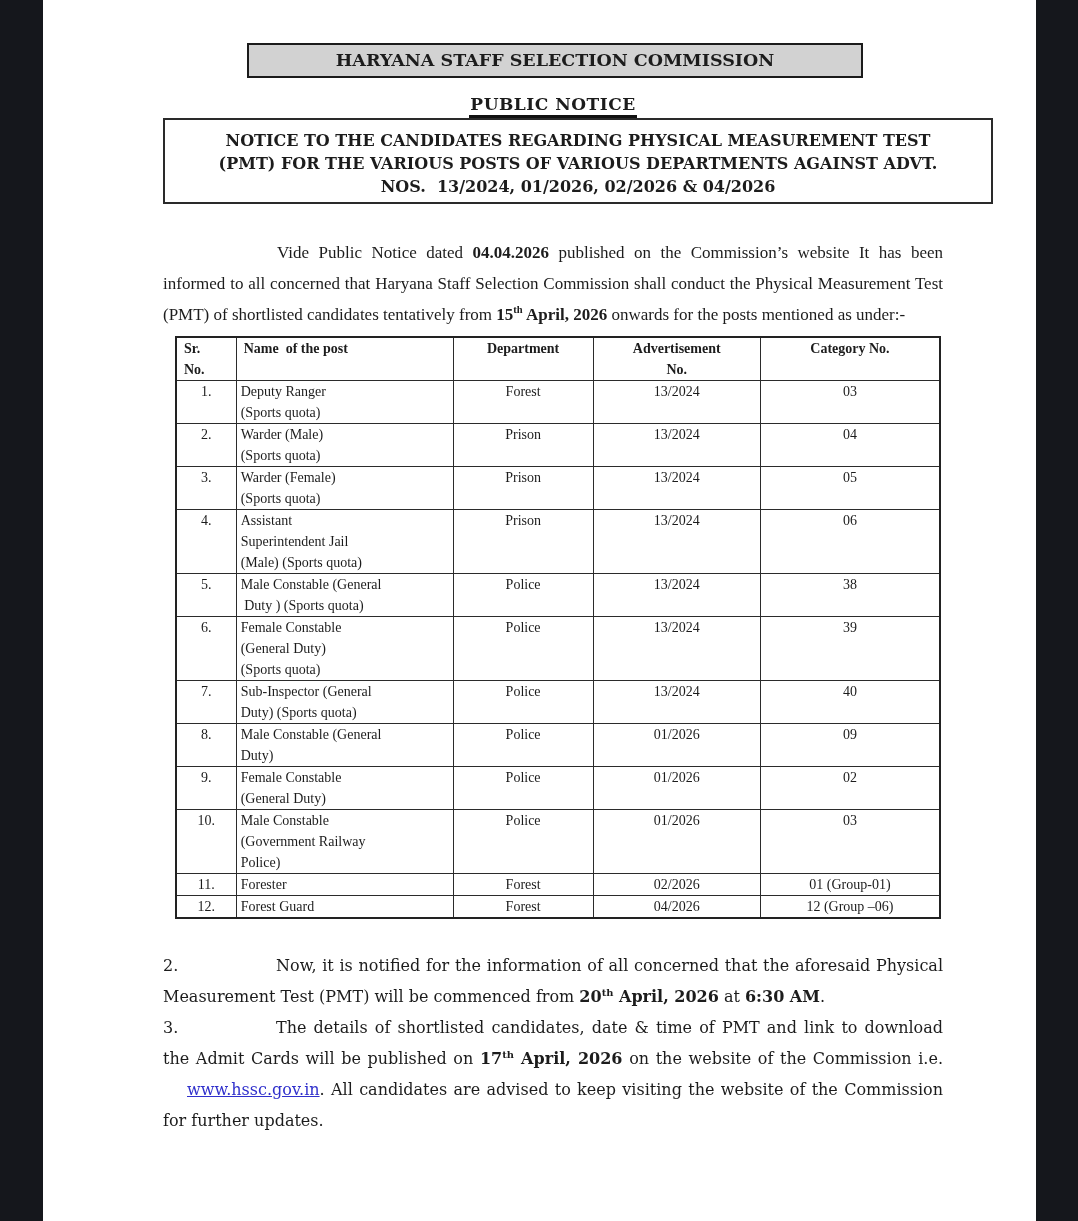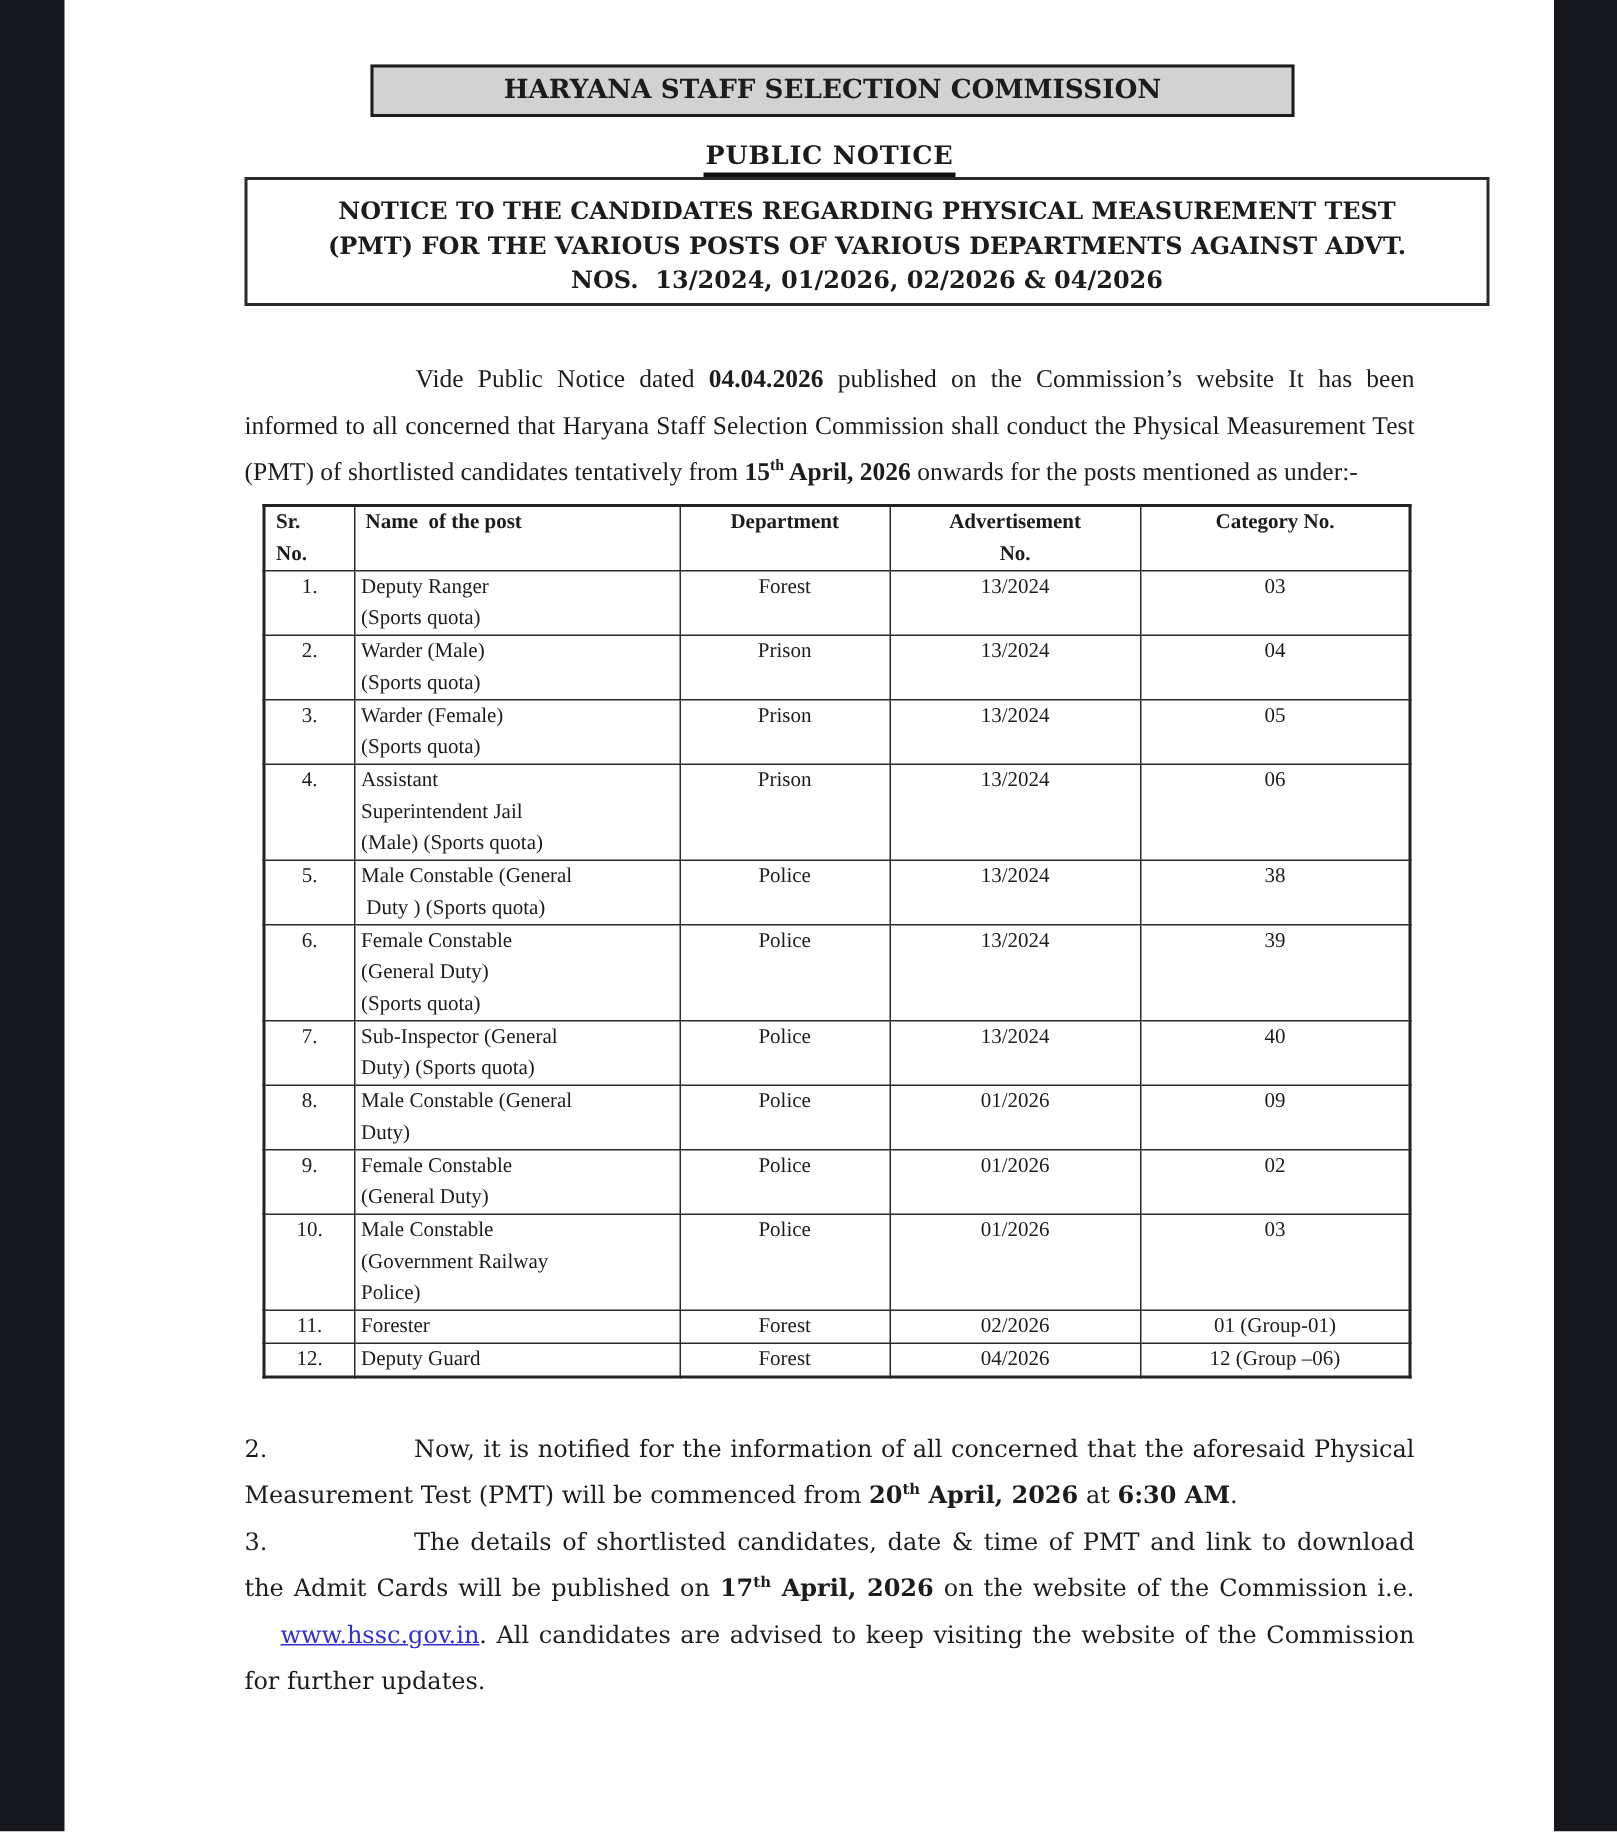--- a/index.html
+++ b/index.html
@@ -188,21 +188,21 @@
         </tr>
         <tr>
           <td class="cell-sr">11.</td>
           <td class="cell-post">Forester</td>
           <td class="cell-dept">Forest</td>
           <td class="cell-advt">02/2026</td>
           <td class="cell-cat">01 (Group-01)</td>
         </tr>
         <tr>
           <td class="cell-sr">12.</td>
-          <td class="cell-post">Deputy Guard</td>
+          <td class="cell-post">Forest Guard</td>
           <td class="cell-dept">Forest</td>
           <td class="cell-advt">04/2026</td>
           <td class="cell-cat">12 (Group –06)</td>
         </tr>
       </tbody>
   </table>
 
   <p class="num-para first"><span class="para-num">2.</span><span><span>Now, it is notified for the information of all concerned that the aforesaid Physical Measurement Test (PMT) will be commenced from </span><span class="bold">20</span><sup class="bold">th</sup><span class="bold"> April, 2026</span><span> at </span><span class="bold">6:30 AM</span><span>.</span></span></p>
 
   <p class="num-para"><span class="para-num">3.</span><span><span>The details of shortlisted candidates, date &amp; time of PMT and link to download the Admit Cards will be published on </span><span class="bold">17</span><sup class="bold">th</sup><span class="bold"> April, 2026</span><span> on the website of the Commission i.e. </span><a href="#" class="doc-link">www.hssc.gov.in</a><span>. All candidates are advised to keep visiting the website of the Commission for further updates.</span></span></p>

